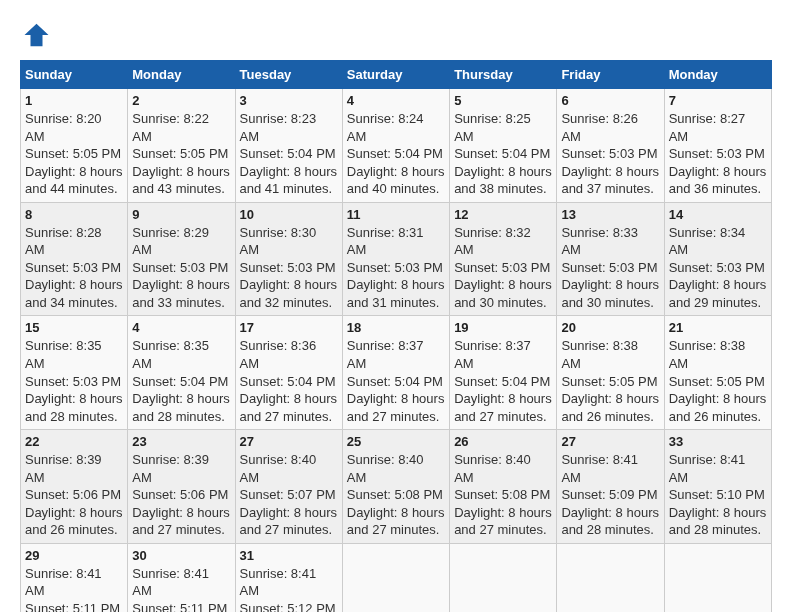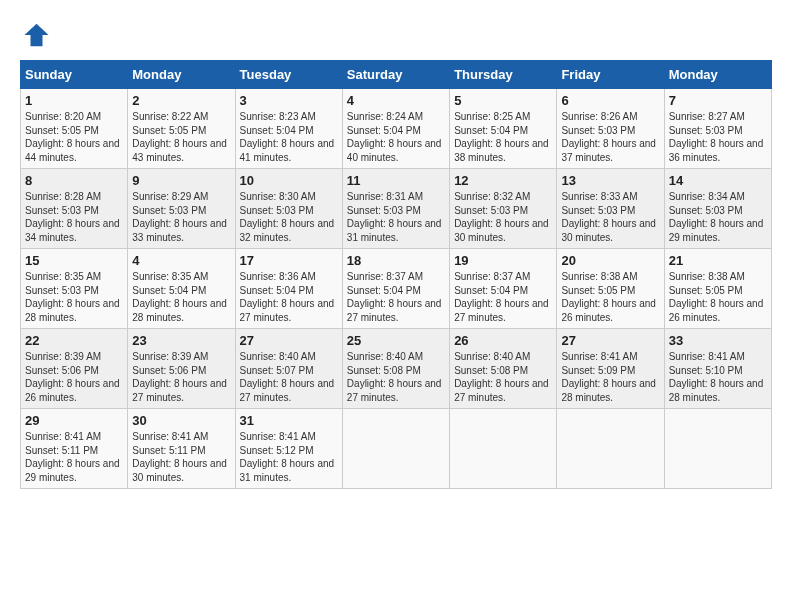--- a/index.html
+++ b/index.html
@@ -74,21 +74,21 @@
     }
     .day-number {
       font-size: 13px;
       font-weight: bold;
       color: #222;
       display: block;
       margin-bottom: 2px;
     }
     .day-info {
       color: #333;
-      font-size: 10px;
+      font-size: 13px;
       line-height: 1.35;
     }
     .empty-cell {
       background-color: #f9f9f9;
     }
   </style>
 </head>
 <body>
 
 <div class="header-section">

